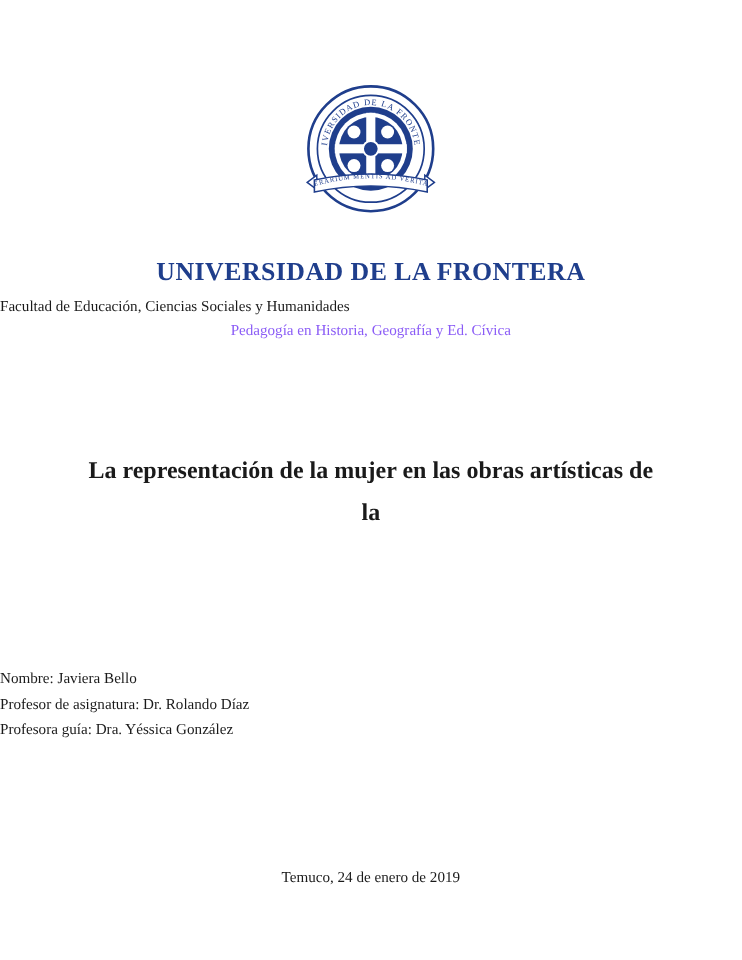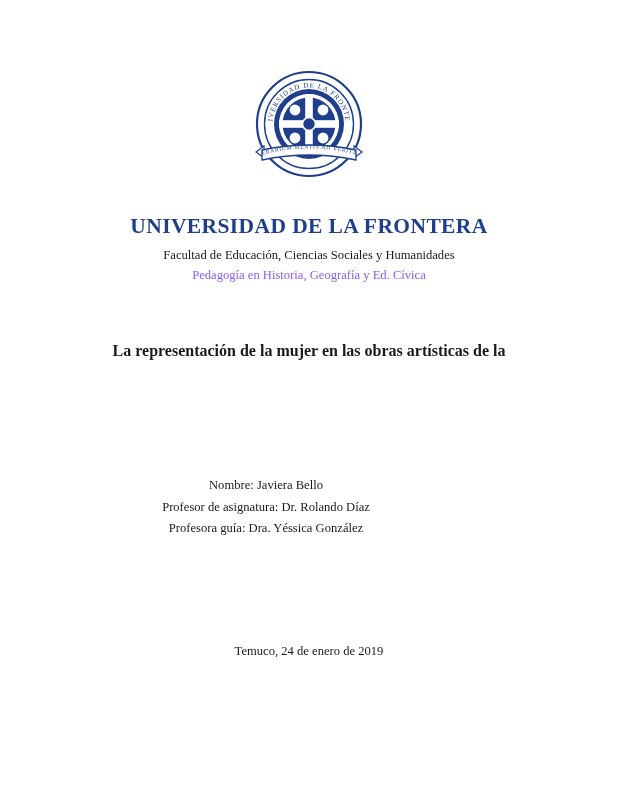--- a/index.html
+++ b/index.html
@@ -38,46 +38,46 @@
   
   .univ-name {
     text-align: center;
     color: #1f3e8c;
     font-weight: bold;
     font-size: 21.5px;
     letter-spacing: 0.4px;
     margin-top: 18px;
   }
   .faculty {
-    text-align: center;
+    text-align: left;
     font-size: 12.6px;
     margin-top: 9px;
     color: #1a1a1a;
   }
   .program {
     text-align: center;
     font-size: 12.6px;
     margin-top: 5px;
     color: #8b5cf6;
   }
 
   
   .title-block {
-    margin-top: 54px;
+    margin-top: 92px;
     text-align: center;
     font-weight: bold;
-    font-size: 16px;
+    font-size: 20px;
     line-height: 1.75;
     padding: 0 70px;
   }
 
   
   .authors {
     margin-top: 110px;
-    text-align: center;
+    text-align: left;
     padding-right: 86px;
     font-size: 12.6px;
     line-height: 1.72;
   }
 
   
   .place-date {
     margin-top: 104px;
     text-align: center;
     font-size: 12.6px;

